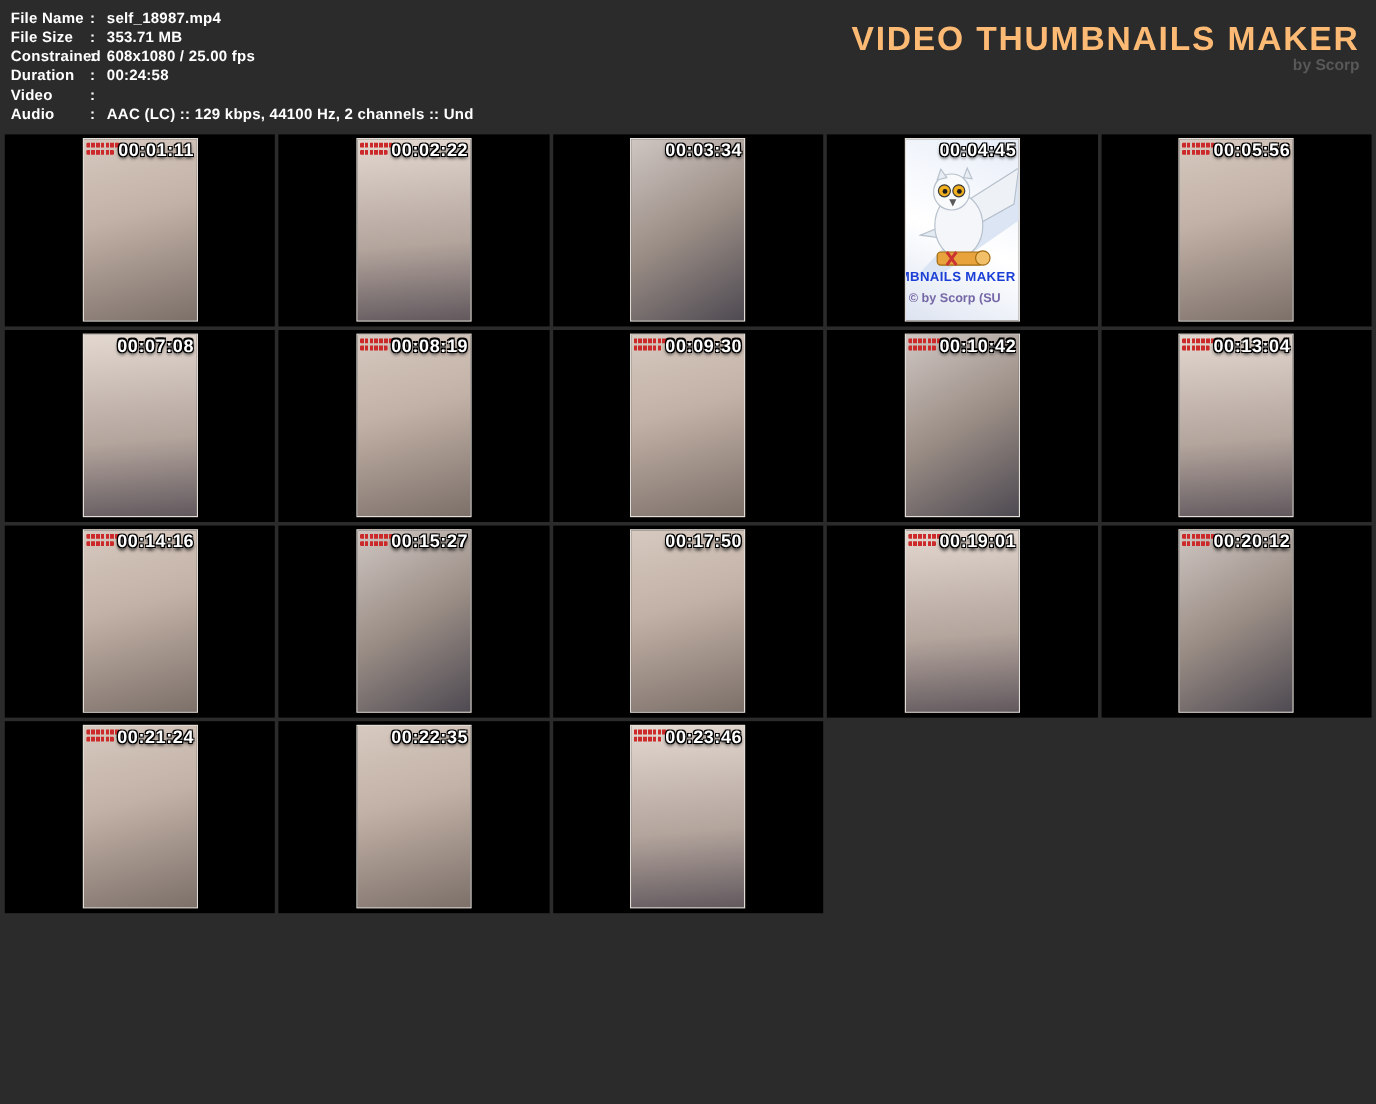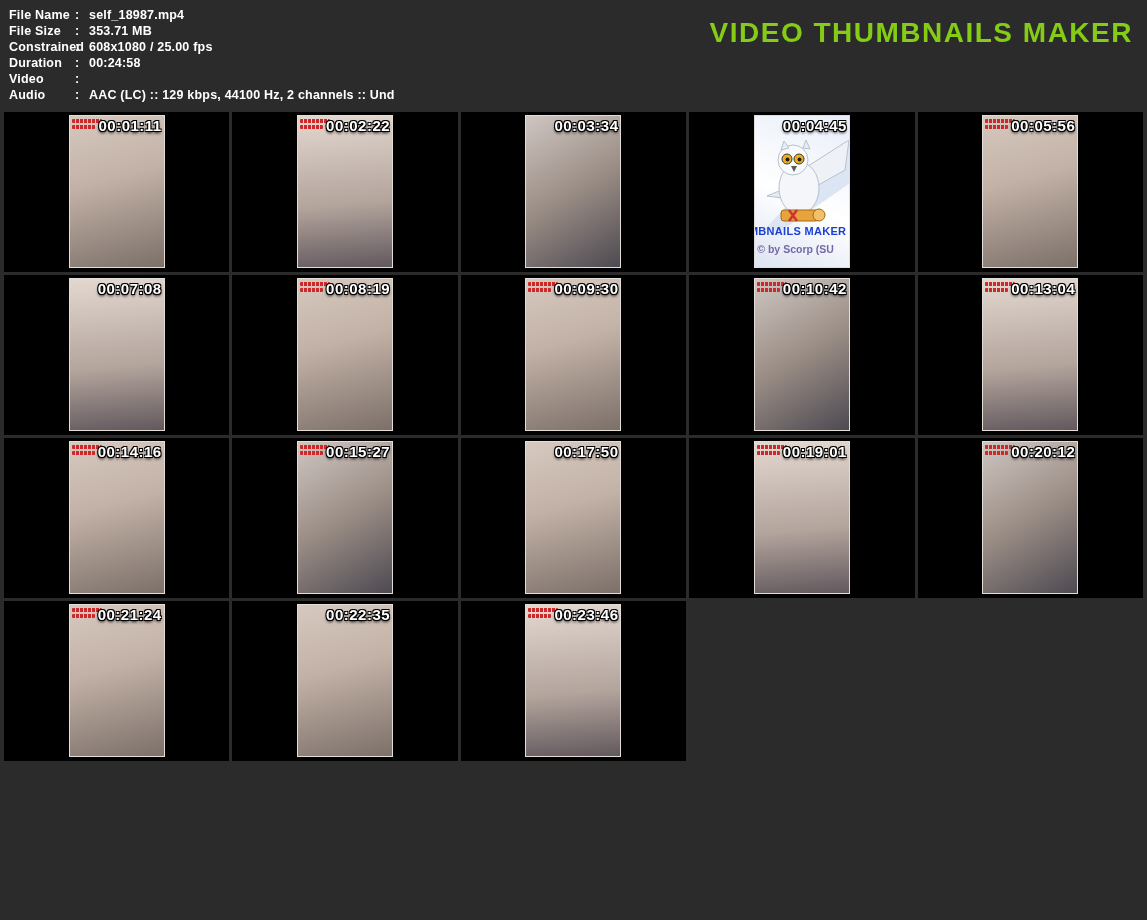--- a/index.html
+++ b/index.html
@@ -18,21 +18,21 @@
   .file-info { position: absolute; top: 7px; left: 9px; }
   .info-row { display: flex; height: 16px; align-items: center; }
   .info-row span {
     color: #ffffff; font-size: 12.5px; font-weight: bold;
     letter-spacing: 0.2px; white-space: nowrap;
   }
   .info-label { display: inline-block; width: 66px; }
   .info-sep { display: inline-block; width: 14px; text-align: left; }
   .branding { position: absolute; top: 18px; right: 14px; text-align: right; }
   .app-title {
-    color: #84cc16; font-size: 28px; font-weight: 800;
+    color: #fdba74; font-size: 28px; font-weight: 800;
     letter-spacing: 1.5px; white-space: nowrap; line-height: 30px;
   }
   .app-byline { color: #585858; font-size: 13px; font-weight: bold; margin-top: -2px; }
 
   
   .grid {
     position: absolute; top: 108px; left: 0; right: 0; height: 812px;
     padding: 4px 4px 0 4px;
     display: grid;
     grid-template-columns: repeat(5, 1fr);
@@ -124,20 +124,21 @@
   </div>
 
   <div class="info-row">
     <span class="info-label">Audio</span>
     <span class="info-sep">:</span>
     <span class="info-value">AAC (LC) :: 129 kbps, 44100 Hz, 2 channels :: Und</span>
   </div>
 </div>
   <div class="branding">
     <div class="app-title">VIDEO THUMBNAILS MAKER</div>
+    <div class="app-byline">by Scorp</div>
   </div>
 </div>
 
 <div class="grid" id="grid">
   <div class="cell">
     <div class="thumb">
       <div class="wm">
           <i></i>
           <i></i>
         </div>

